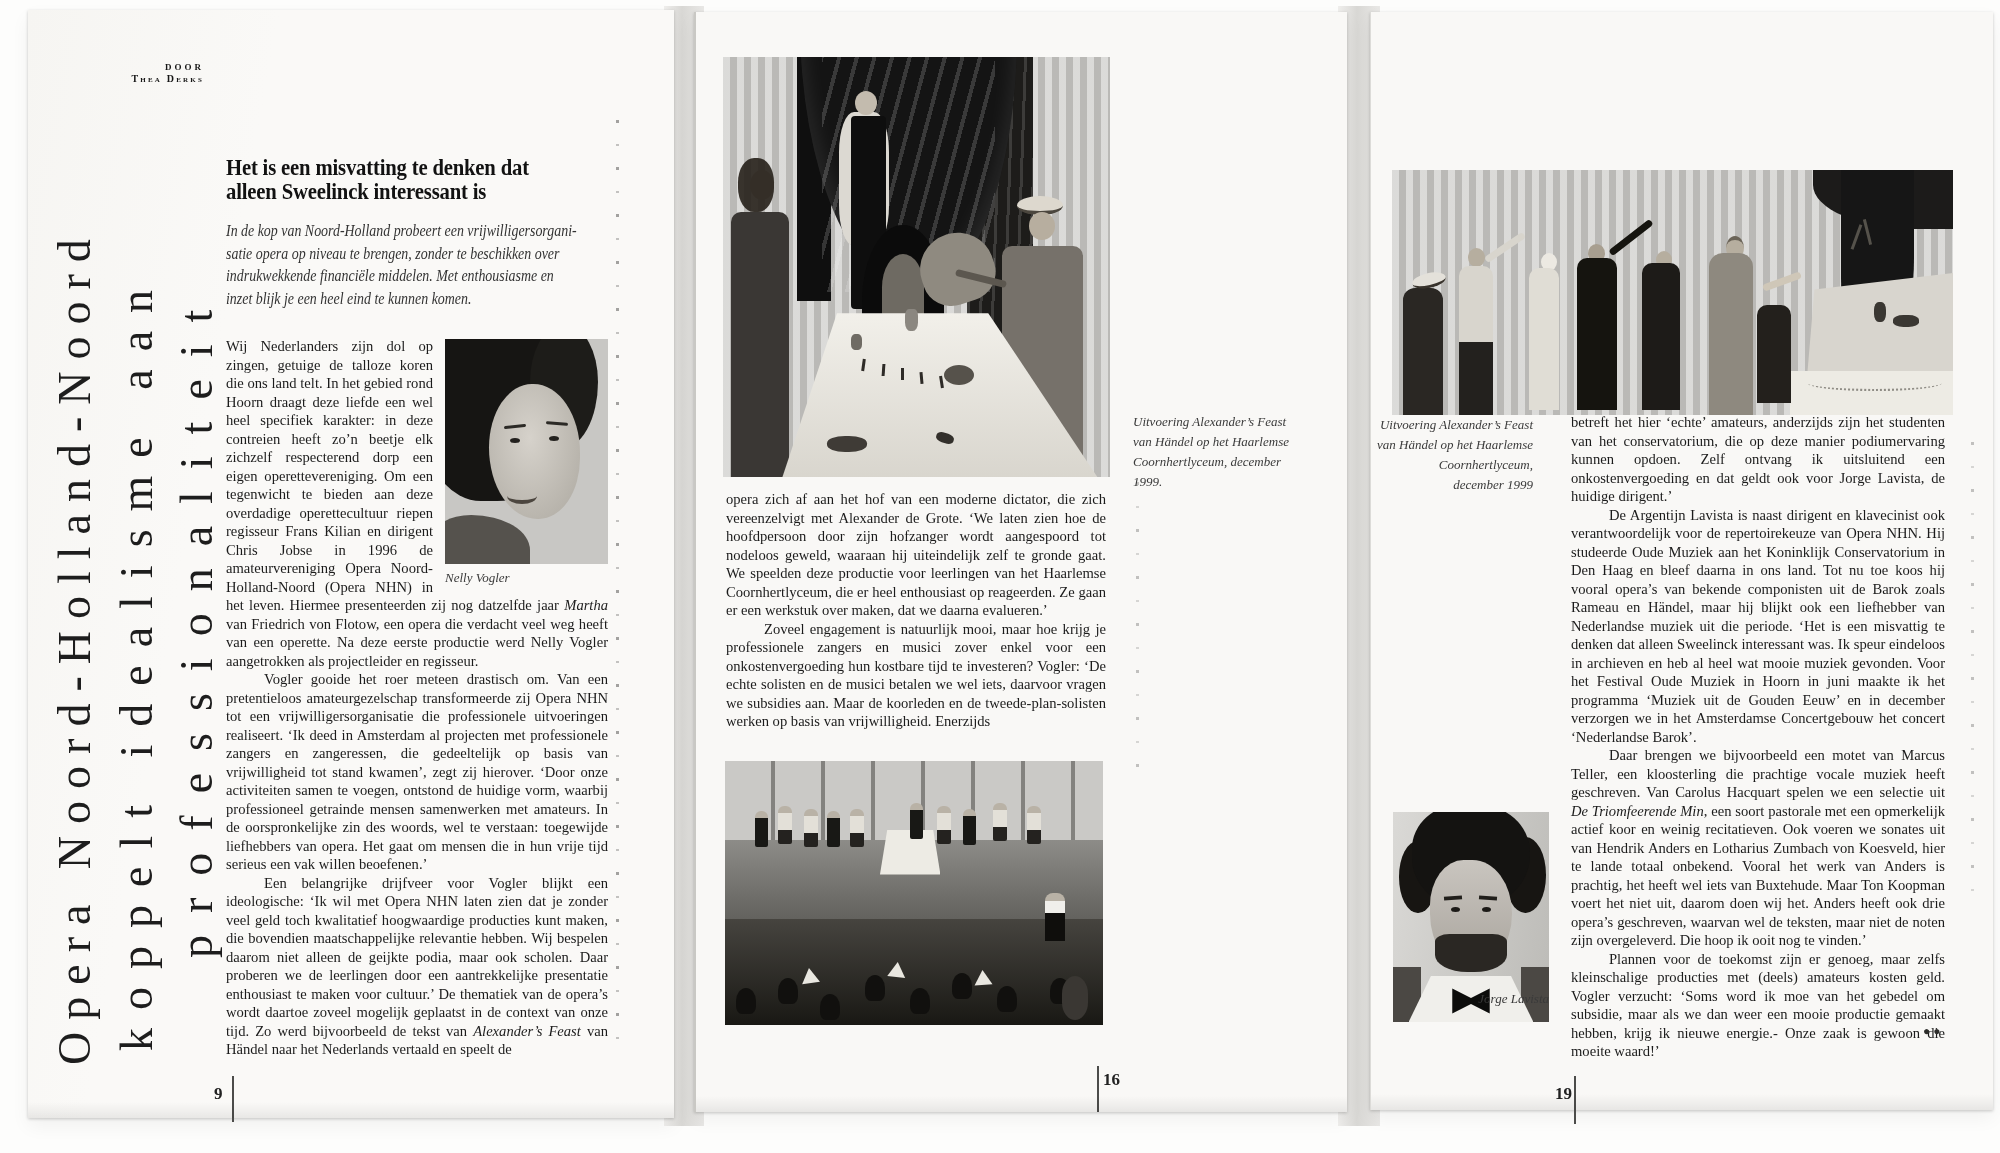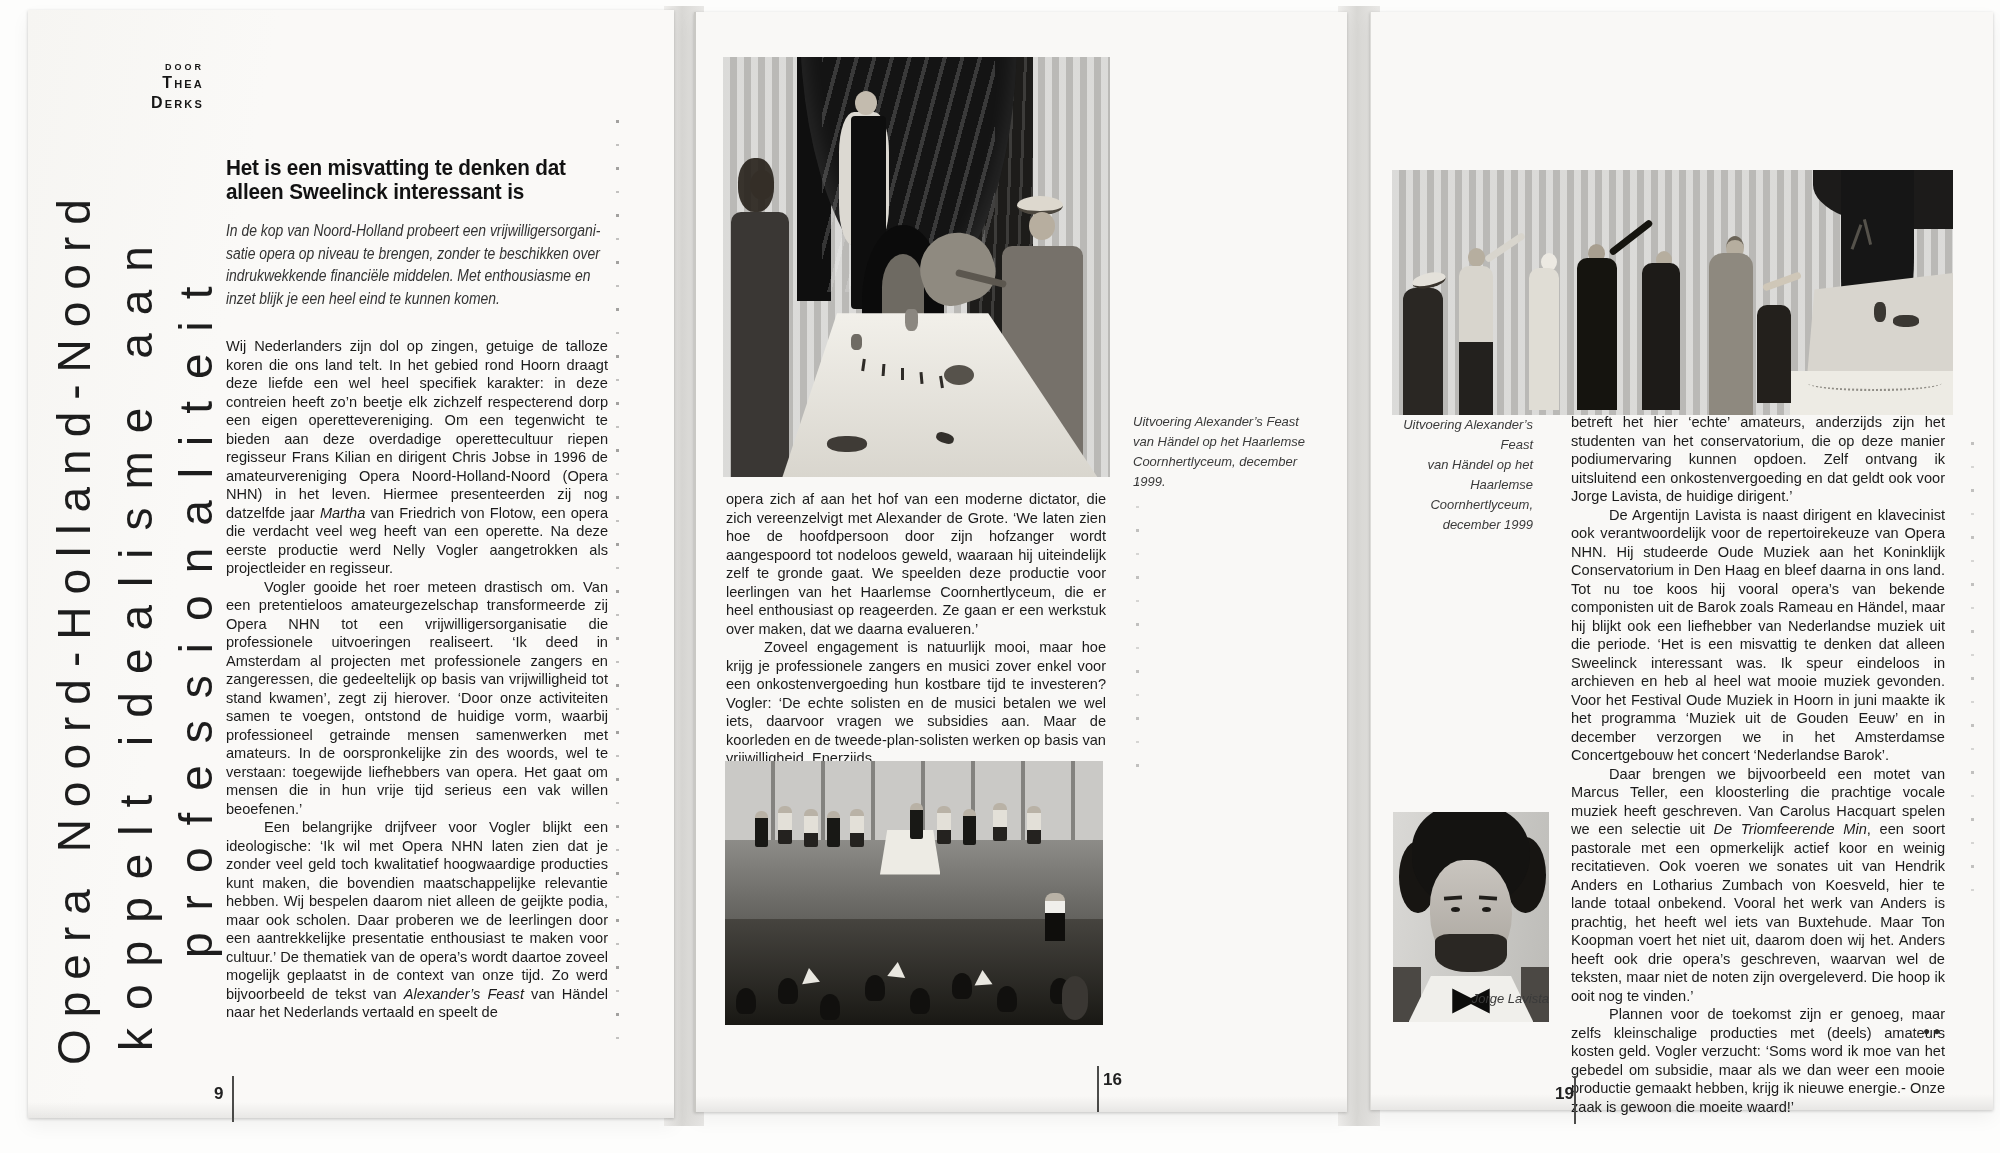--- a/index.html
+++ b/index.html
@@ -1,30 +1,30 @@
 <!DOCTYPE html>
 <html><head>
 <meta charset="utf-8">
 <style>
   html,body{margin:0;padding:0;background:#ffffff;}
   .canvas{position:relative;width:2000px;height:1153px;background:#fdfdfc;overflow:hidden;
-          font-family:Liberation Sans, sans-serif;color:#1c1c1c;}
+          font-family:Liberation Serif, serif;color:#1c1c1c;}
   .gutter{position:absolute;top:6px;height:1120px;background:linear-gradient(90deg,#f0efed, #d8d7d4 45%, #e9e8e6);}
   .page{position:absolute;background:#f9f8f6;box-shadow:0 1px 3px rgba(0,0,0,.20),0 8px 18px rgba(0,0,0,.05);}
   .page::after{content:"";position:absolute;left:0;right:0;bottom:0;height:16px;
                background:linear-gradient(180deg,transparent,rgba(0,0,0,.07));pointer-events:none;}
   .page-left{left:28px;top:10px;width:646px;height:1108px;background:linear-gradient(100deg,#f6f5f2,#faf9f7 30%);}
   .page-mid{left:694px;top:12px;width:651px;height:1100px;border-left:2px solid #c9c8c4;}
   .page-right{left:1370px;top:12px;width:622px;height:1098px;border-left:1px solid #dcdbd8;}
   .ticks{position:absolute;width:3px;opacity:.55;
          background-image:repeating-linear-gradient(180deg,rgba(50,50,48,.8) 0 3px,transparent 3px 24px,rgba(50,50,48,.5) 24px 26px,transparent 26px 47px);}
   
   .byline{position:absolute;text-align:right;line-height:1.25;color:#161616;}
   .byline .pre{font-size:9px;font-weight:700;letter-spacing:3px;}
-  .byline .name{font-size:16px;font-weight:700;letter-spacing:2.2px;font-variant:small-caps;}
+  .byline .name{font-size:10px;font-weight:700;letter-spacing:2.2px;font-variant:small-caps;}
   .vtitle{position:absolute;writing-mode:vertical-rl;transform:rotate(180deg);
           font-size:46px;line-height:57px;font-weight:400;color:#1d1d1d;white-space:nowrap;}
   .headline{position:absolute;font-size:22.5px;line-height:24px;font-weight:700;color:#121212;
             letter-spacing:-.2px;white-space:pre;transform:scaleX(.92);transform-origin:left top;}
   .intro{position:absolute;font-size:16px;line-height:22.5px;font-style:italic;color:#333;
          white-space:pre;transform:scaleX(.87);transform-origin:left top;}
   .bodycol{position:absolute;font-size:14.6px;line-height:18.5px;text-align:justify;color:#1b1b1b;}
   .bodycol p{margin:0;}
   .bodycol p.ind{text-indent:38px;}
   .caption{position:absolute;font-size:13px;line-height:20px;font-style:italic;color:#3a3a3a;white-space:pre-line;}
@@ -119,20 +119,34 @@
 
     <div class="headline" style="left:198px;top:146px;">Het is een misvatting te denken dat
 alleen Sweelinck interessant is</div>
 
     <div class="intro" style="left:198px;top:210px;">In de kop van Noord-Holland probeert een vrijwilligersorgani-
 satie opera op niveau te brengen, zonder te beschikken over
 indrukwekkende financiële middelen. Met enthousiasme en
 inzet blijk je een heel eind te kunnen komen.</div>
 
     <div class="bodycol" style="left:198px;top:327px;width:382px;height:730px;">
+      <div style="float:right;width:163px;margin:2px 0 4px 12px;">
+        <div class="photo nelly" style="position:relative;width:163px;height:225px;">
+          <div class="hair"></div>
+          <div class="hair2"></div>
+          <div class="face"></div>
+          <div class="brow" style="left:36%;top:38%;transform:rotate(-6deg);"></div>
+          <div class="brow" style="left:62%;top:37%;transform:rotate(5deg);"></div>
+          <div class="eye" style="left:40%;top:44%;"></div>
+          <div class="eye" style="left:64%;top:43%;"></div>
+          <div class="mouth"></div>
+          <div class="shoulder"></div>
+        </div>
+        <div style="font-size:13px;font-style:italic;color:#3a3a3a;margin-top:5px;">Nelly Vogler</div>
+      </div>
     <p><span>Wij Nederlanders zijn dol op zingen, getuige de talloze koren die ons land telt. In het gebied rond Hoorn draagt deze liefde een wel heel specifiek karakter: in deze contreien heeft zo’n beetje elk zichzelf respecterend dorp een eigen operettevereniging. Om een tegenwicht te bieden aan deze overdadige operettecultuur riepen regisseur Frans Kilian en dirigent Chris Jobse in 1996 de amateurvereniging Opera Noord-Holland-Noord (Opera NHN) in het leven. Hiermee presenteerden zij nog datzelfde jaar </span><em>Martha</em><span> van Friedrich von Flotow, een opera die verdacht veel weg heeft van een operette. Na deze eerste productie werd Nelly Vogler aangetrokken als projectleider en regisseur.</span></p>
         <p class="ind"><span>Vogler gooide het roer meteen drastisch om. Van een pretentieloos amateurgezelschap transformeerde zij Opera NHN tot een vrijwilligersorganisatie die professionele uitvoeringen realiseert. ‘Ik deed in Amsterdam al projecten met professionele zangers en zangeressen, die gedeeltelijk op basis van vrijwilligheid tot stand kwamen’, zegt zij hierover. ‘Door onze activiteiten samen te voegen, ontstond de huidige vorm, waarbij professioneel getrainde mensen samenwerken met amateurs. In de oorspronkelijke zin des woords, wel te verstaan: toegewijde liefhebbers van opera. Het gaat om mensen die in hun vrije tijd serieus een vak willen beoefenen.’</span></p>
         <p class="ind"><span>Een belangrijke drijfveer voor Vogler blijkt een ideologische: ‘Ik wil met Opera NHN laten zien dat je zonder veel geld toch kwalitatief hoogwaardige producties kunt maken, die bovendien maatschappelijke relevantie hebben. Wij bespelen daarom niet alleen de geijkte podia, maar ook scholen. Daar proberen we de leerlingen door een aantrekkelijke presentatie enthousiast te maken voor cultuur.’ De thematiek van de opera’s wordt daartoe zoveel mogelijk geplaatst in de context van onze tijd. Zo werd bijvoorbeeld de tekst van </span><em>Alexander’s Feast</em><span> van Händel naar het Nederlands vertaald en speelt de</span></p>
       </div>
 
     <div class="ticks" style="left:588px;top:110px;height:920px;"></div>
 
     <div class="pagenum" style="left:186px;top:1074px;">9</div>
     <div class="prule" style="left:204px;top:1066px;height:46px;"></div>
   </div>

